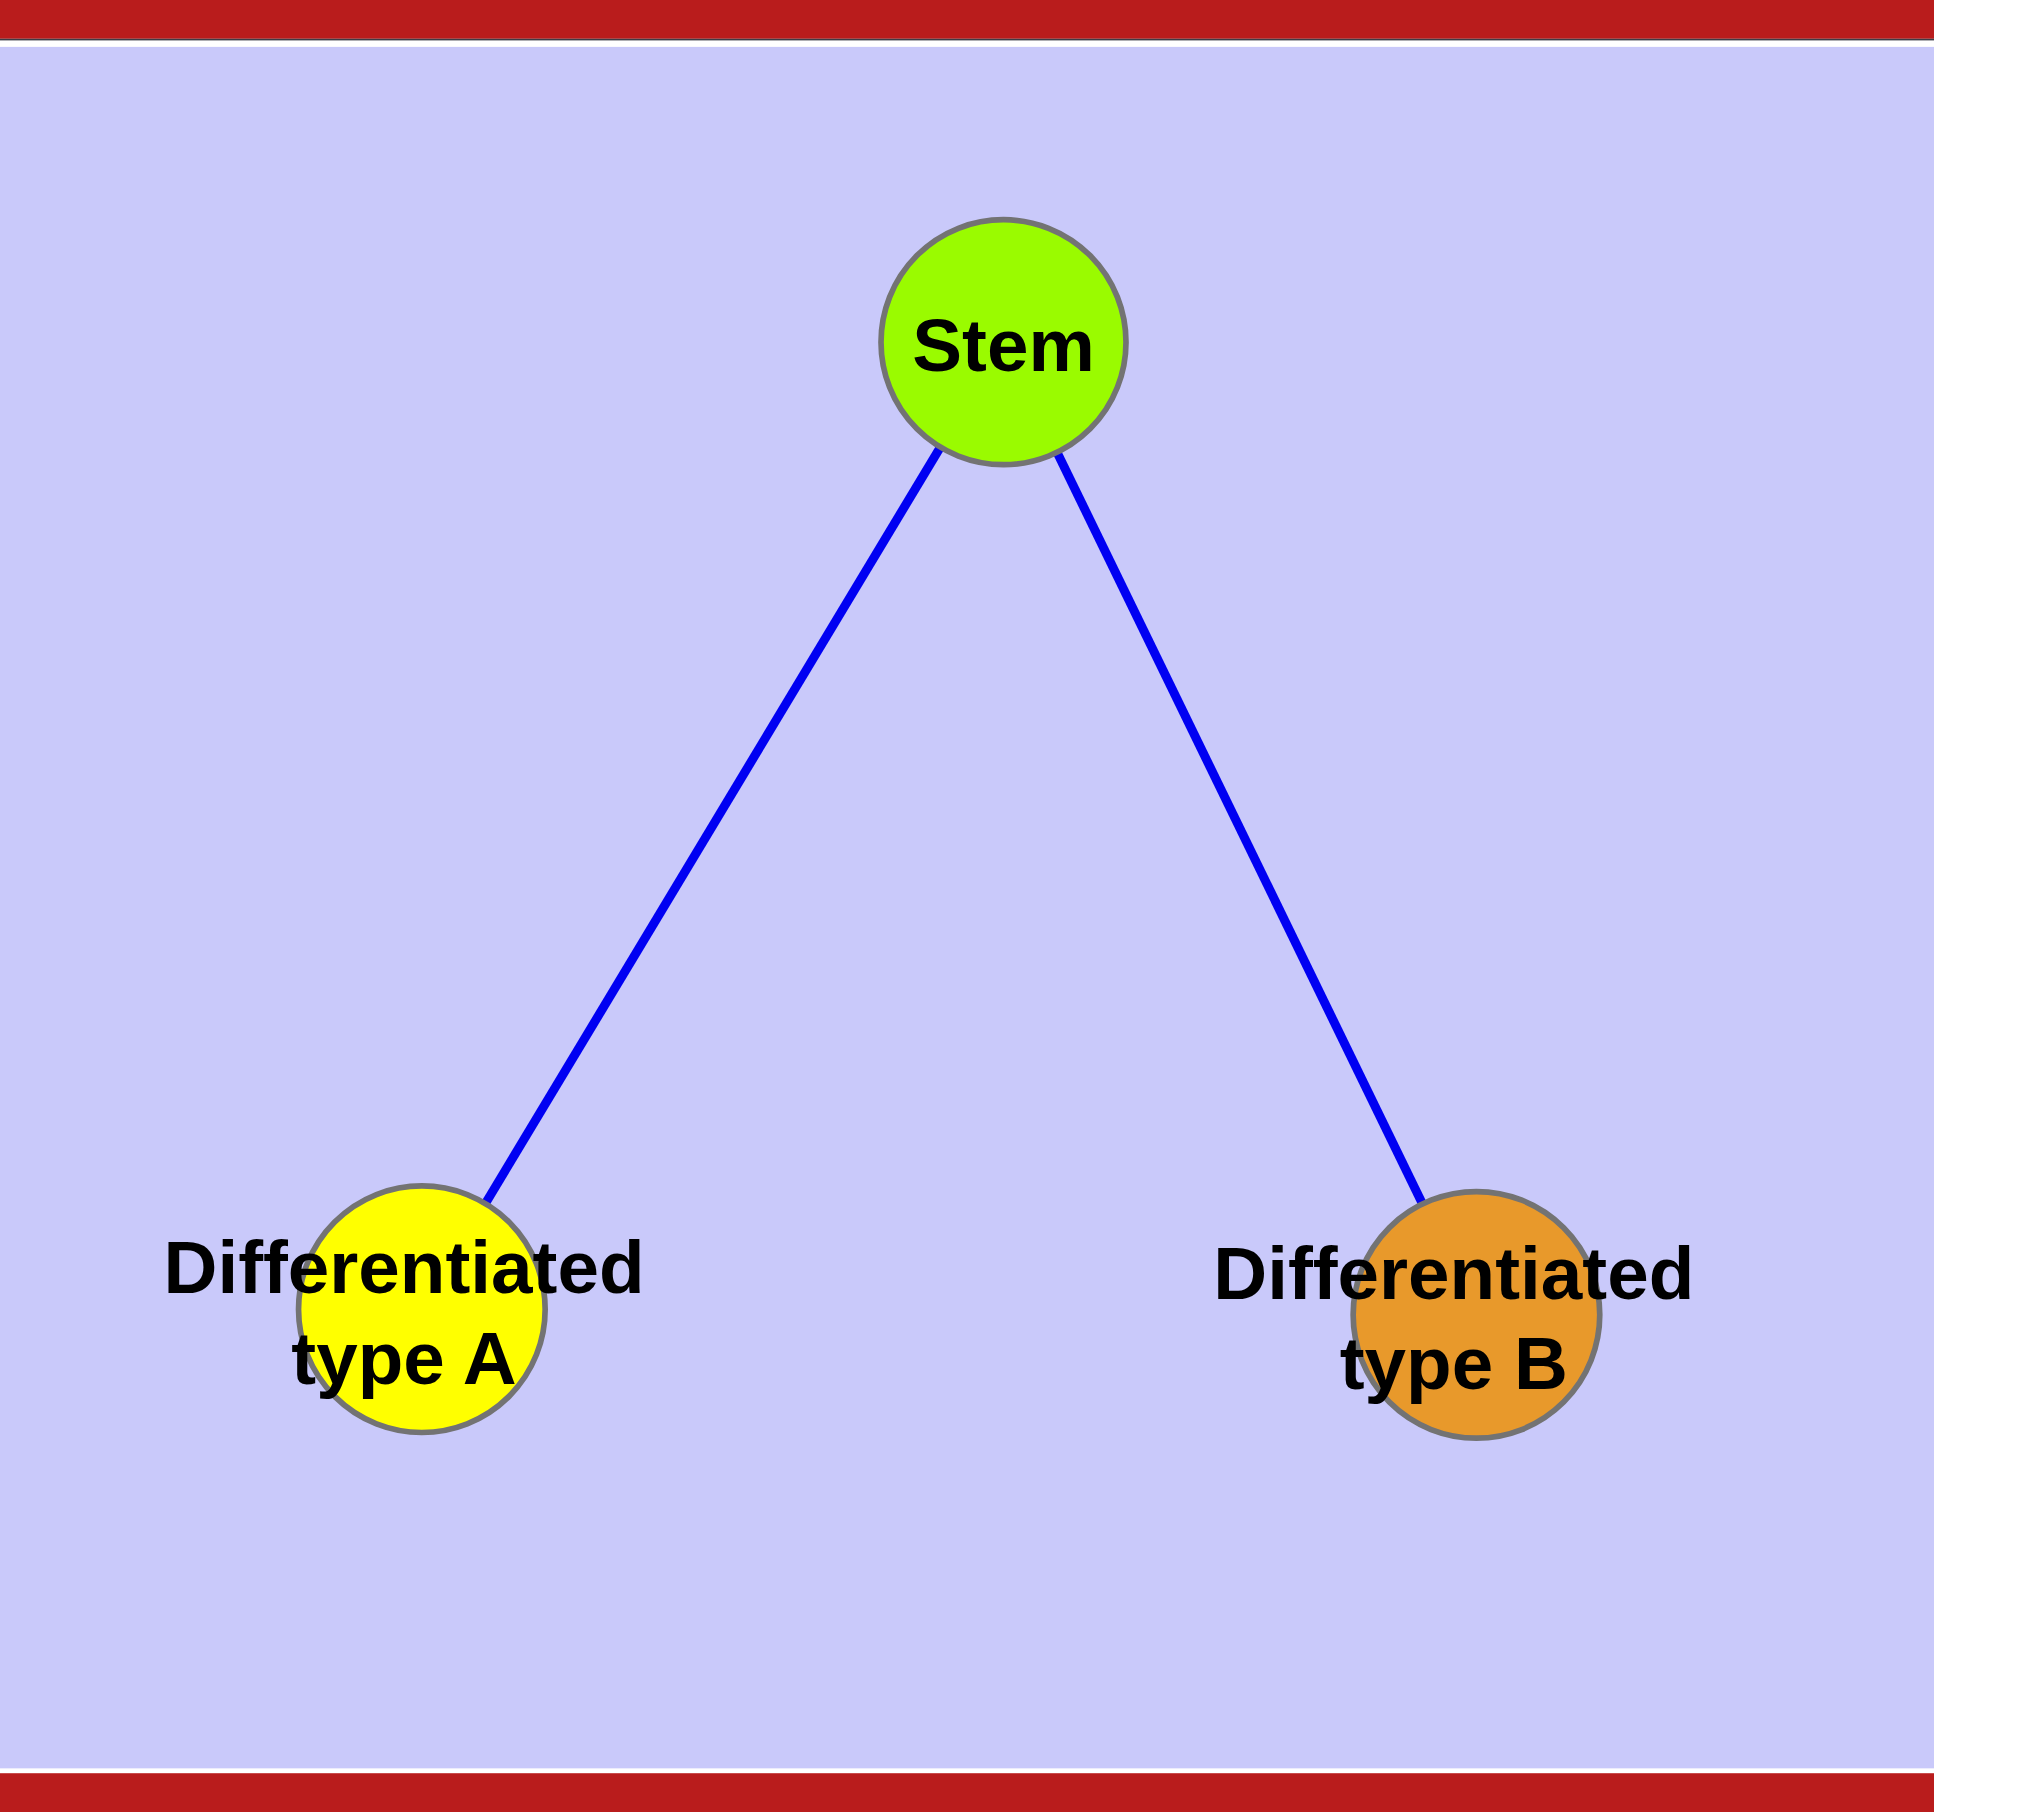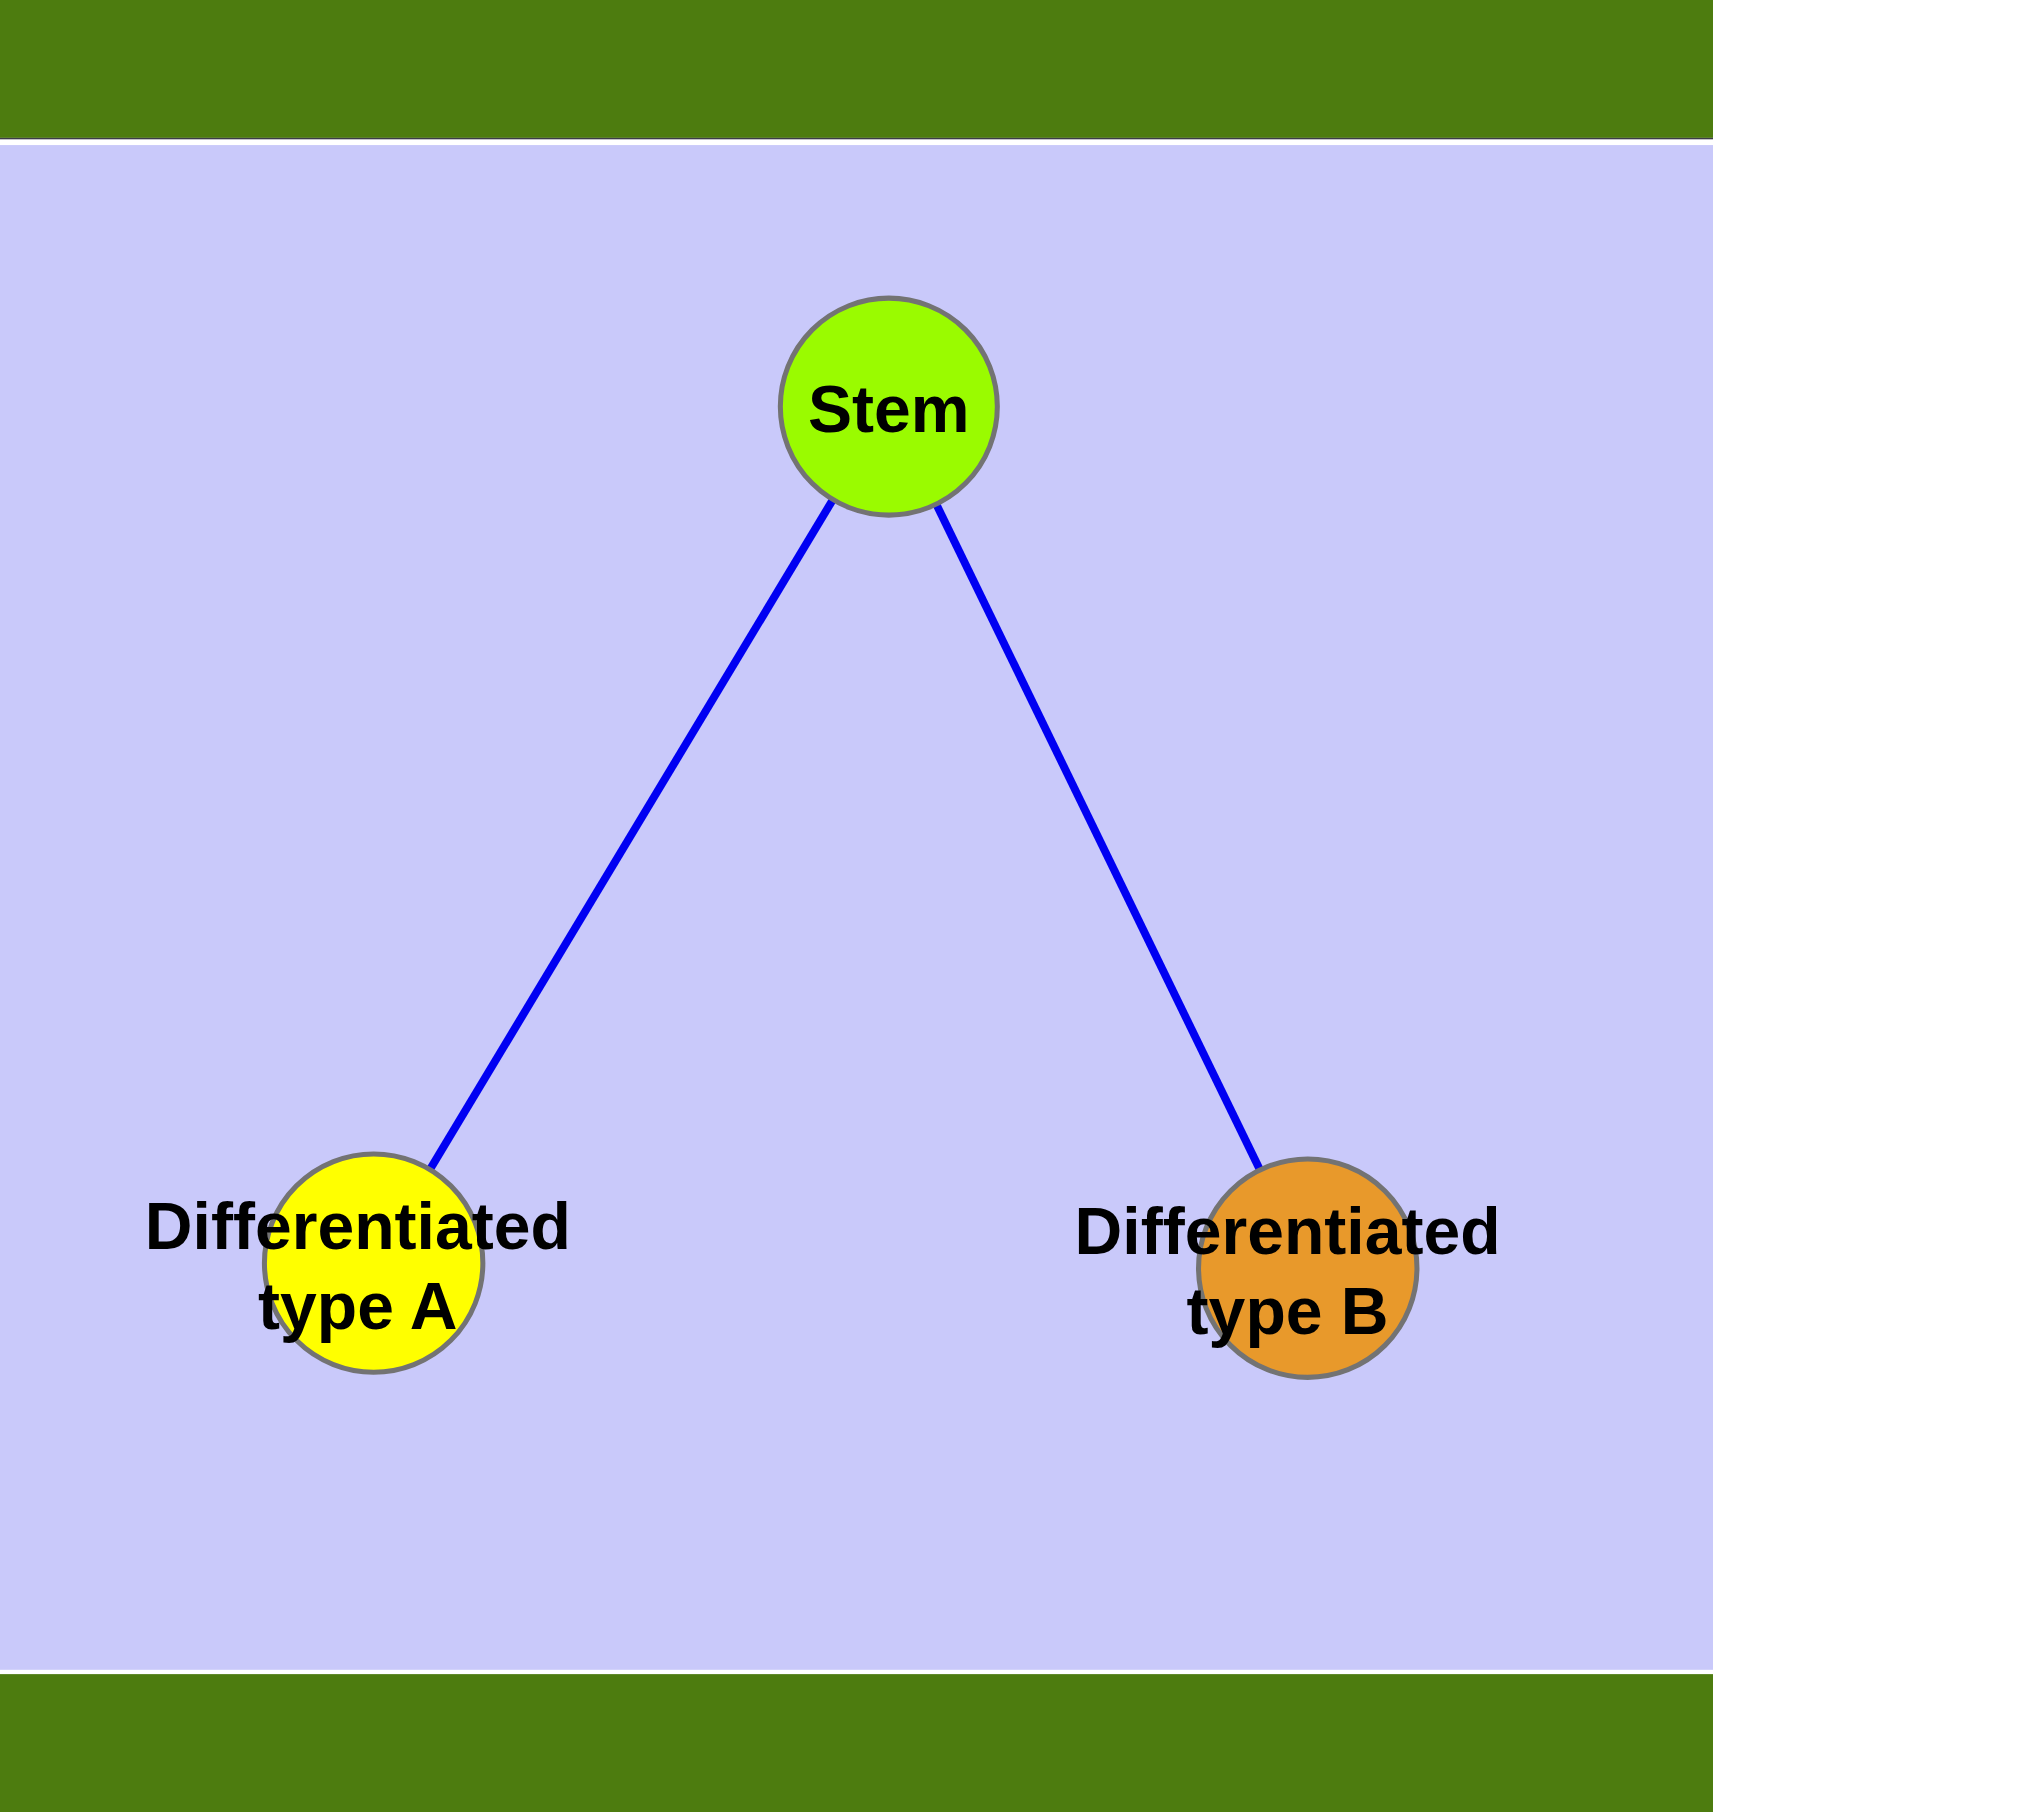--- a/index.html
+++ b/index.html
@@ -3,23 +3,23 @@
 <meta charset="utf-8">
 <style>
   html, body {
     margin: 0;
     padding: 0;
     background: #ffffff;
     font-family: "Liberation Sans", sans-serif;
   }
   .screen {
     position: relative;
-    width: 1713px;
+    width: 1934px;
     height: 1812px;
-    background: #4d7c0f;
+    background: #b91c1c;
     overflow: hidden;
   }
   #diagram-svg {
     position: absolute;
     inset: 0;
     width: 100%;
     height: 100%;
     display: block;
   }
   #diagram-svg text {

